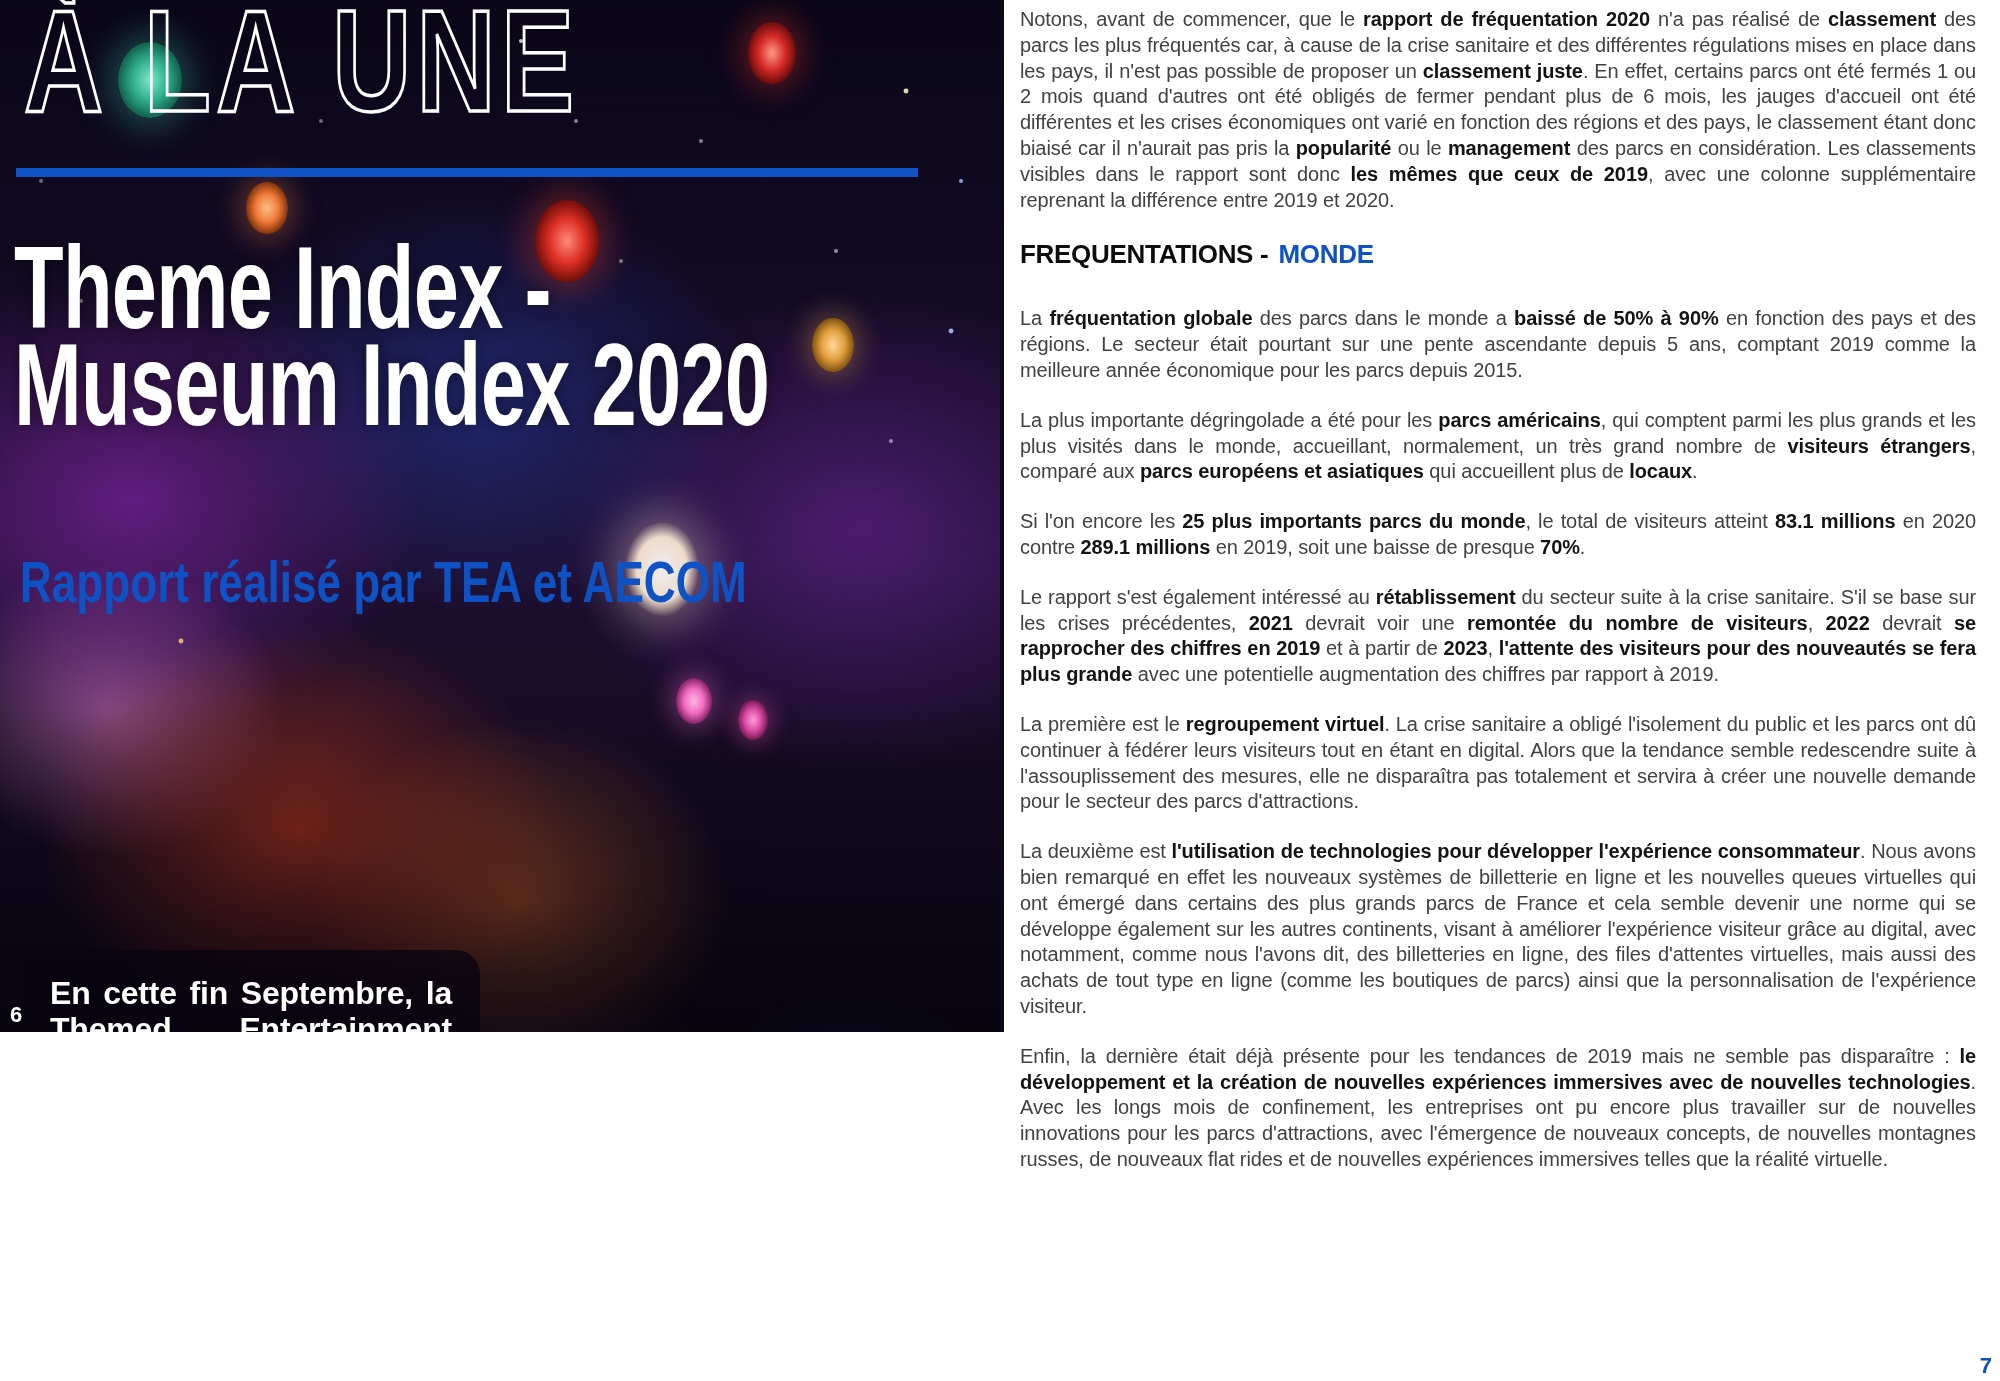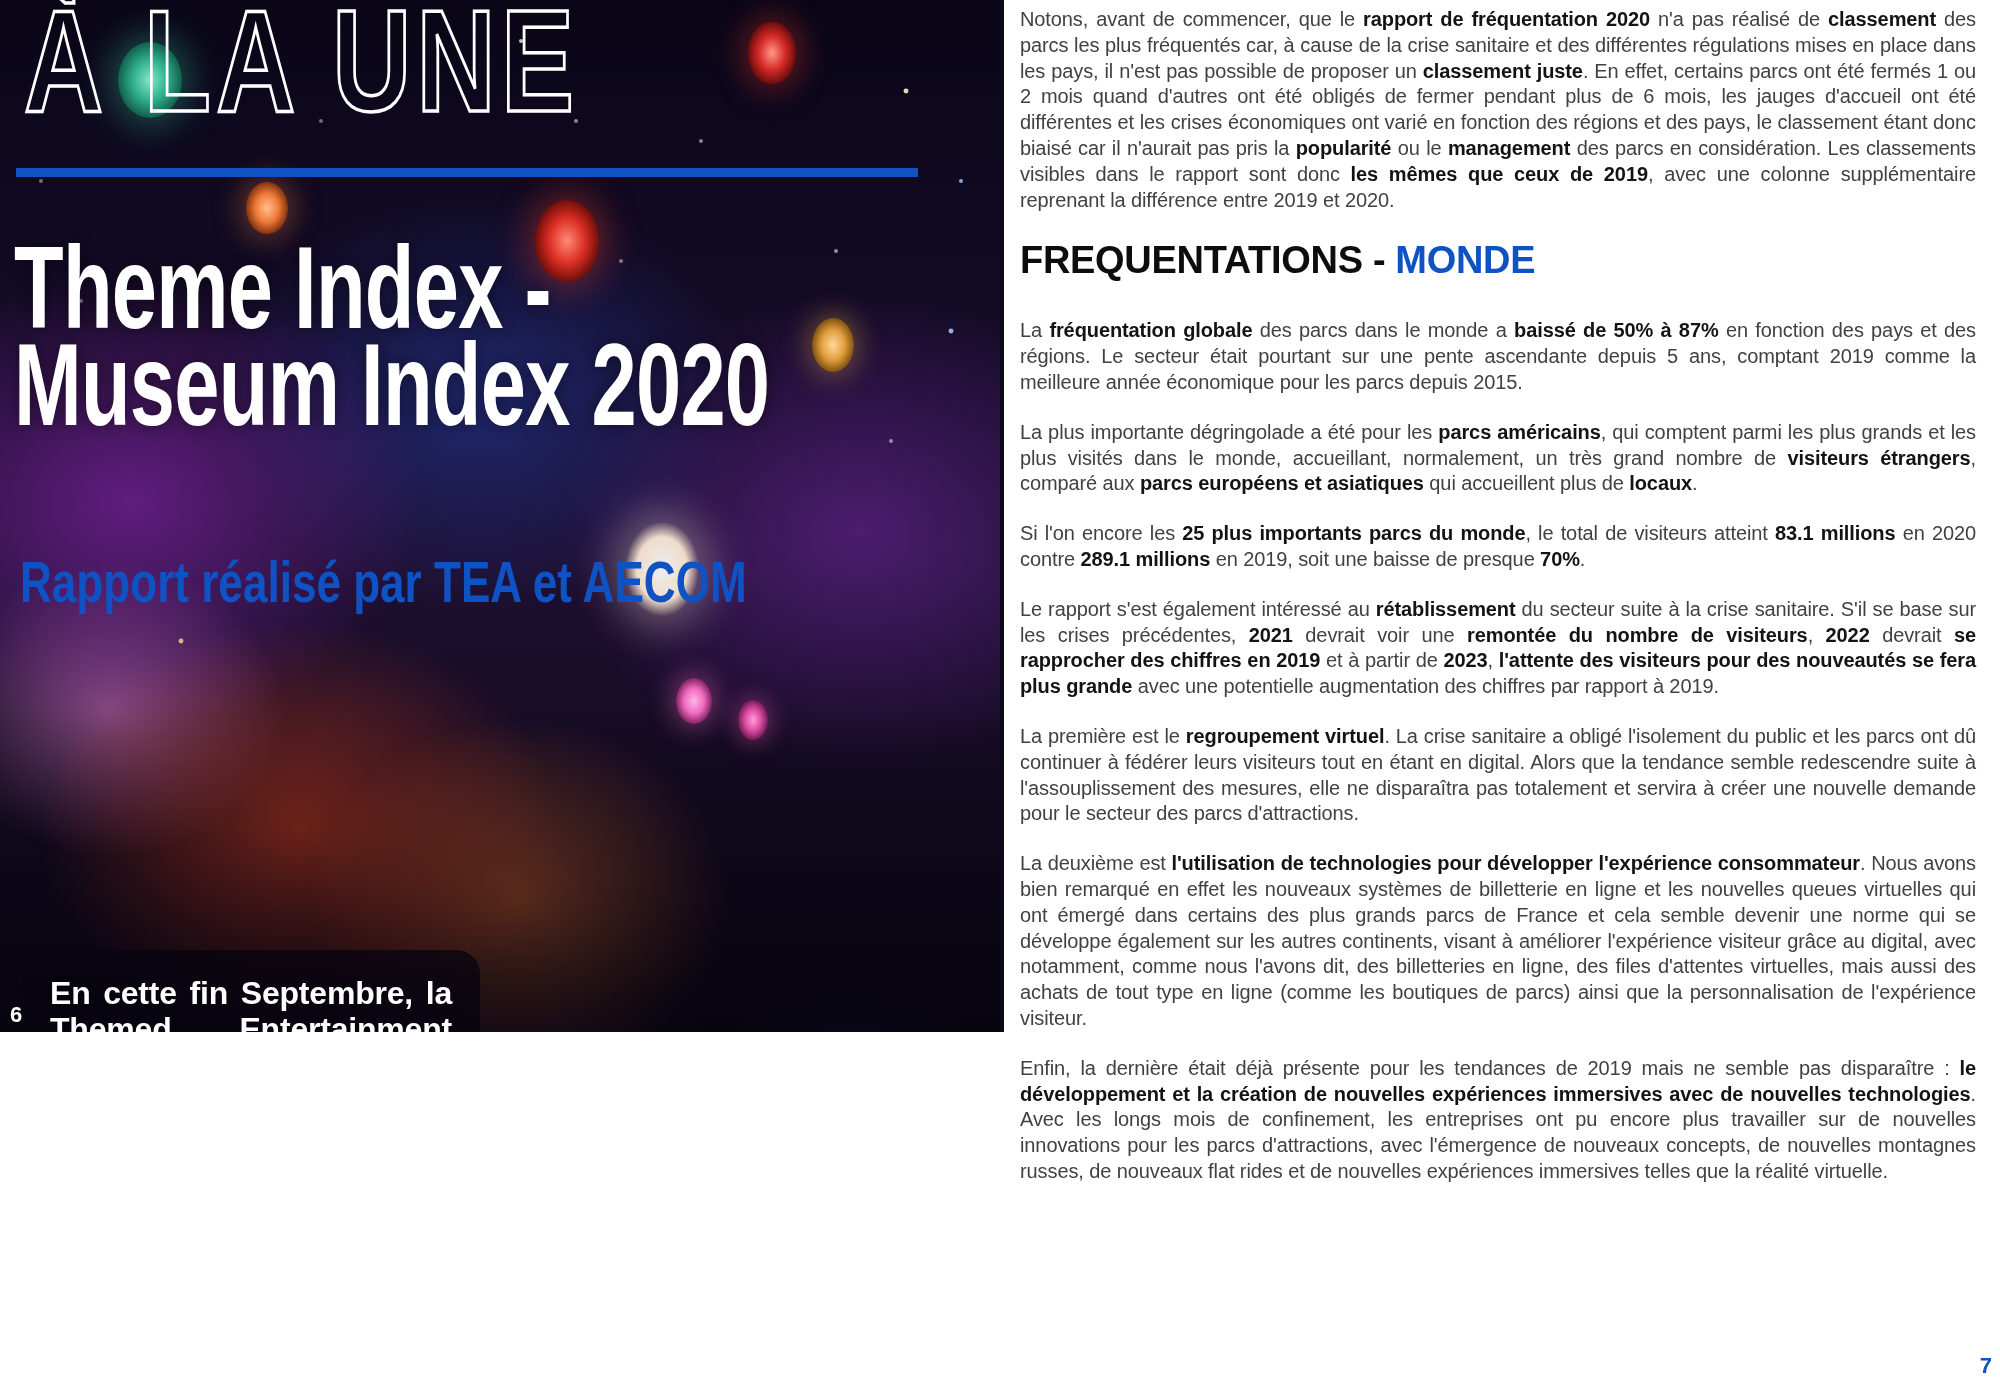--- a/index.html
+++ b/index.html
@@ -92,21 +92,21 @@
   .text-page{
     position:absolute;left:1004px;top:2px;width:996px;height:1381px;box-sizing:border-box;
     background:#ffffff;padding:5px 24px 0 16px;
   }
   .body-p{
     margin:0 0 24px;color:#414141;font-size:20px;line-height:25.8px;
     text-align:justify;letter-spacing:-.1px;
   }
   .body-p strong{color:#131313;font-weight:700}
   .sec-h{
-    margin:26px 0 36px;font-size:38px;font-weight:800;color:#0d0d0d;letter-spacing:-.3px;
+    margin:26px 0 36px;font-size:26px;font-weight:800;color:#0d0d0d;letter-spacing:-.3px;
   }
   .sec-h .h-blue{color:var(--accent);margin-left:10px}
 </style>
 </head>
 <body>
 
 <section class="photo-page">
   <span class="stars"></span>
   <span class="lt lt-green"></span>
   <span class="lt lt-orange"></span>
@@ -132,21 +132,21 @@
     <p>En cette fin Septembre, la Themed Entertainment Association (TEA) et AECOM ont publié leur 15ème rapport annuel concernant la fréquentation des parcs à thèmes et des musées ainsi que les tendances de ses secteurs en 2020. Nous vous proposons ici un résumé des fréquentations et des tendances du secteur des parcs d'attractions.</p>
   </div>
 
   <span class="pn-left">6</span>
 </section>
 
 <section class="text-page">
   <div>
       <p class="body-p"><span>Notons, avant de commencer, que le </span><strong>rapport de fréquentation 2020</strong><span> n'a pas réalisé de </span><strong>classement</strong><span> des parcs les plus fréquentés car, à cause de la crise sanitaire et des différentes régulations mises en place dans les pays, il n'est pas possible de proposer un </span><strong>classement juste</strong><span>. En effet, certains parcs ont été fermés 1 ou 2 mois quand d'autres ont été obligés de fermer pendant plus de 6 mois, les jauges d'accueil ont été différentes et les crises économiques ont varié en fonction des régions et des pays, le classement étant donc biaisé car il n'aurait pas pris la </span><strong>popularité</strong><span> ou le </span><strong>management</strong><span> des parcs en considération. Les classements visibles dans le rapport sont donc </span><strong>les mêmes que ceux de 2019</strong><span>, avec une colonne supplémentaire reprenant la différence entre 2019 et 2020.</span></p>
       <h2 class="sec-h"><span>FREQUENTATIONS -</span><span class="h-blue">MONDE</span></h2>
-      <p class="body-p"><span>La </span><strong>fréquentation globale</strong><span> des parcs dans le monde a </span><strong>baissé de 50% à 87%</strong><span> en fonction des pays et des régions. Le secteur était pourtant sur une pente ascendante depuis 5 ans, comptant 2019 comme la meilleure année économique pour les parcs depuis 2015.</span></p>
+      <p class="body-p"><span>La </span><strong>fréquentation globale</strong><span> des parcs dans le monde a </span><strong>baissé de 50% à 90%</strong><span> en fonction des pays et des régions. Le secteur était pourtant sur une pente ascendante depuis 5 ans, comptant 2019 comme la meilleure année économique pour les parcs depuis 2015.</span></p>
       <p class="body-p"><span>La plus importante dégringolade a été pour les </span><strong>parcs américains</strong><span>, qui comptent parmi les plus grands et les plus visités dans le monde, accueillant, normalement, un très grand nombre de </span><strong>visiteurs étrangers</strong><span>, comparé aux </span><strong>parcs européens et asiatiques</strong><span> qui accueillent plus de </span><strong>locaux</strong><span>.</span></p>
       <p class="body-p"><span>Si l'on encore les </span><strong>25 plus importants parcs du monde</strong><span>, le total de visiteurs atteint </span><strong>83.1 millions</strong><span> en 2020 contre </span><strong>289.1 millions</strong><span> en 2019, soit une baisse de presque </span><strong>70%</strong><span>.</span></p>
       <p class="body-p"><span>Le rapport s'est également intéressé au </span><strong>rétablissement</strong><span> du secteur suite à la crise sanitaire. S'il se base sur les crises précédentes, </span><strong>2021</strong><span> devrait voir une </span><strong>remontée du nombre de visiteurs</strong><span>, </span><strong>2022</strong><span> devrait </span><strong>se rapprocher des chiffres en 2019</strong><span> et à partir de </span><strong>2023</strong><span>, </span><strong>l'attente des visiteurs pour des nouveautés se fera plus grande</strong><span> avec une potentielle augmentation des chiffres par rapport à 2019.</span></p>
       <p class="body-p"><span>La première est le </span><strong>regroupement virtuel</strong><span>. La crise sanitaire a obligé l'isolement du public et les parcs ont dû continuer à fédérer leurs visiteurs tout en étant en digital. Alors que la tendance semble redescendre suite à l'assouplissement des mesures, elle ne disparaîtra pas totalement et servira à créer une nouvelle demande pour le secteur des parcs d'attractions.</span></p>
       <p class="body-p"><span>La deuxième est </span><strong>l'utilisation de technologies pour développer l'expérience consommateur</strong><span>. Nous avons bien remarqué en effet les nouveaux systèmes de billetterie en ligne et les nouvelles queues virtuelles qui ont émergé dans certains des plus grands parcs de France et cela semble devenir une norme qui se développe également sur les autres continents, visant à améliorer l'expérience visiteur grâce au digital, avec notamment, comme nous l'avons dit, des billetteries en ligne, des files d'attentes virtuelles, mais aussi des achats de tout type en ligne (comme les boutiques de parcs) ainsi que la personnalisation de l'expérience visiteur.</span></p>
       <p class="body-p"><span>Enfin, la dernière était déjà présente pour les tendances de 2019 mais ne semble pas disparaître : </span><strong>le développement et la création de nouvelles expériences immersives avec de nouvelles technologies</strong><span>. Avec les longs mois de confinement, les entreprises ont pu encore plus travailler sur de nouvelles innovations pour les parcs d'attractions, avec l'émergence de nouveaux concepts, de nouvelles montagnes russes, de nouveaux flat rides et de nouvelles expériences immersives telles que la réalité virtuelle.</span></p>
     </div>
   <span class="pn-right">7</span>
 </section>
 

